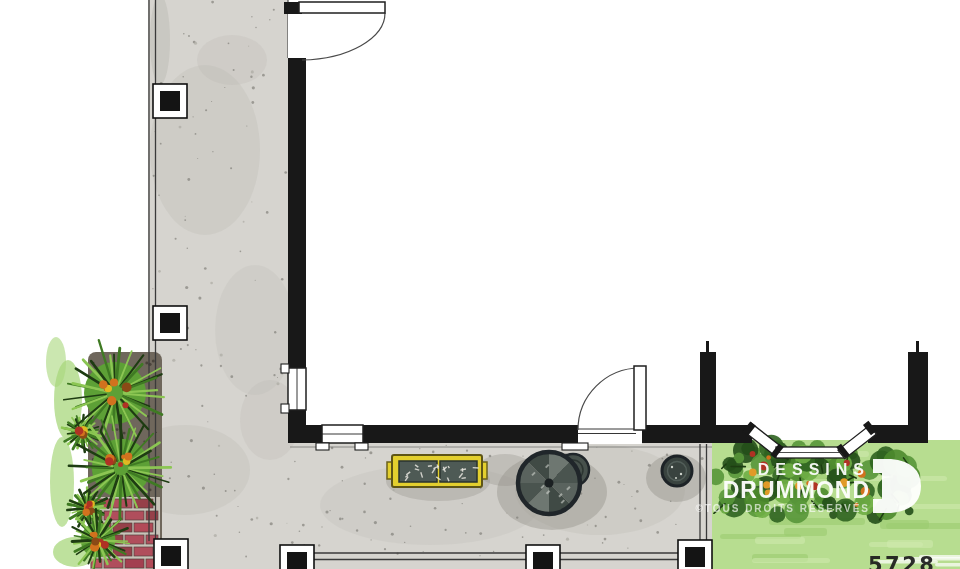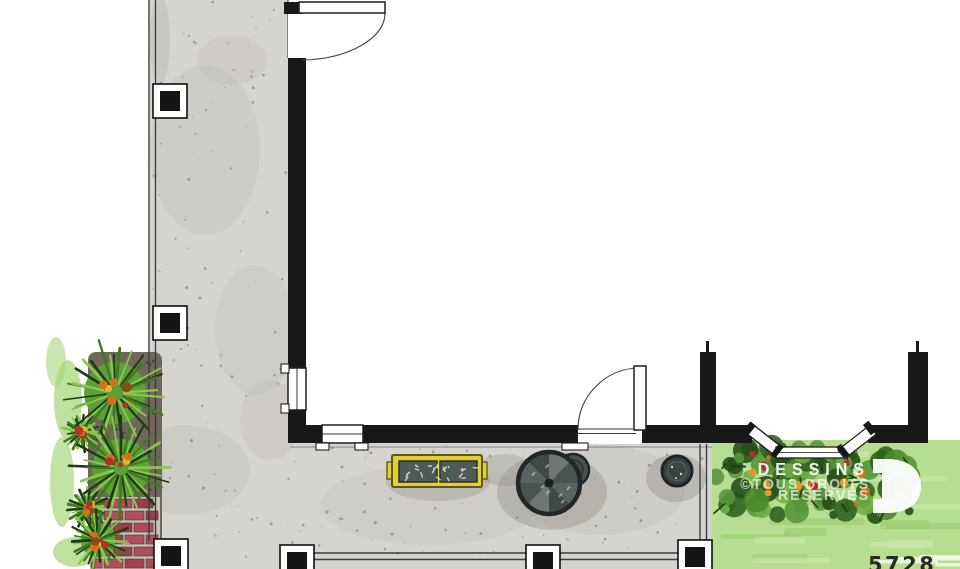--- a/index.html
+++ b/index.html
@@ -3,21 +3,21 @@
 <meta charset="utf-8">
 <style>
   html,body{margin:0;padding:0;background:#fff;}
   #stage{position:relative;width:960px;height:569px;overflow:hidden;background:#4d7c0f;
          font-family:"Liberation Sans",sans-serif;}
   #plan-svg{position:absolute;left:0;top:0;}
   .wm{position:absolute;left:690px;top:461px;width:180px;text-align:right;color:#fff;
       pointer-events:none;}
   .wm .l1{font-size:16px;font-weight:700;letter-spacing:6px;line-height:17px;opacity:.93;}
   .wm .l2{font-size:23px;font-weight:800;letter-spacing:1px;line-height:24px;opacity:.95;}
-  .wm .l3{font-size:14px;font-weight:600;letter-spacing:2px;line-height:11px;opacity:.66;margin-top:1px;}
+  .wm .l3{font-size:10px;font-weight:600;letter-spacing:2px;line-height:11px;opacity:.66;margin-top:1px;}
   #plan-number{position:absolute;left:868px;top:517px;width:70px;font-size:21px;font-weight:700;
       letter-spacing:2.5px;color:#1b1b1b;opacity:.92;font-family:"DejaVu Sans",sans-serif;margin-top:36px;}
   #d-logo{position:absolute;left:871px;top:457px;width:52px;height:60px;}
 </style>
 </head>
 <body>
 
 <div id="stage">
 <svg id="plan-svg" width="960" height="569" viewBox="0 0 960 569">
 
@@ -823,19 +823,20 @@
     <circle cx="677" cy="471" r="15" fill="#39433f" stroke="#1d2327" stroke-width="3"></circle>
     <circle cx="677" cy="471" r="9.5" fill="none" stroke="#525e59" stroke-width="1.5"></circle>
     <circle cx="672" cy="467" r="1.2" fill="#cfd4cd"></circle>
     <circle cx="681" cy="474" r="1.2" fill="#cfd4cd"></circle>
     <circle cx="676" cy="478" r="1" fill="#cfd4cd"></circle>
   </g>
 </svg>
 
 <div class="wm">
   <div class="l1">DESSINS</div>
+  <div class="l2">DRUMMOND</div>
   <div class="l3">©TOUS DROITS RÉSERVÉS</div>
 </div>
 <svg id="d-logo" viewBox="0 0 52 60">
   <path d="M2,2 h18 q30,3 30,27 q0,24 -30,27 h-18 v-14 h9 v-26 h-9 z" fill="#ffffff" opacity="0.95"></path>
 </svg>
 <div id="plan-number">5728</div>
 </div>
 
 </body></html>

